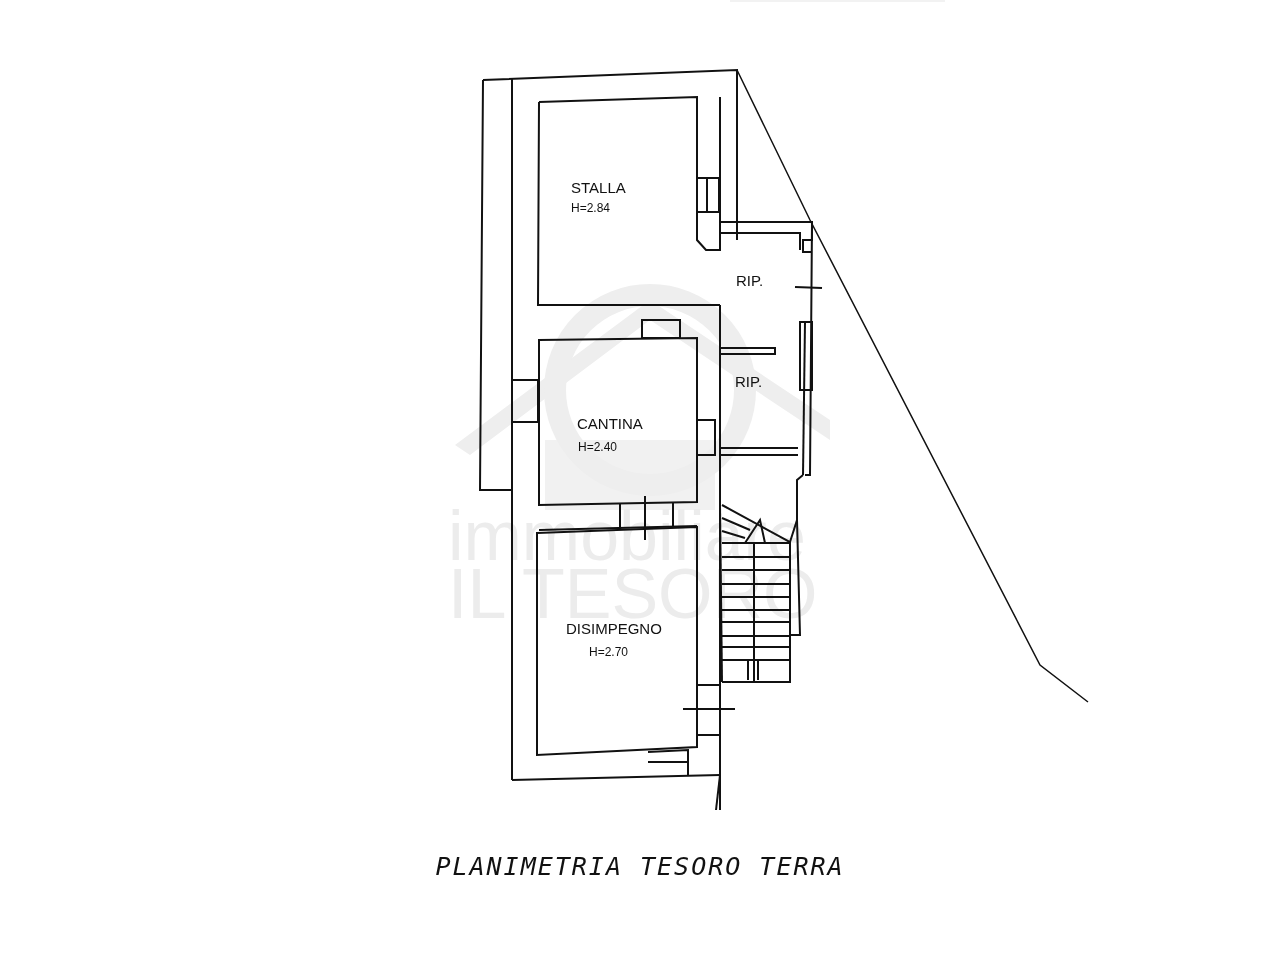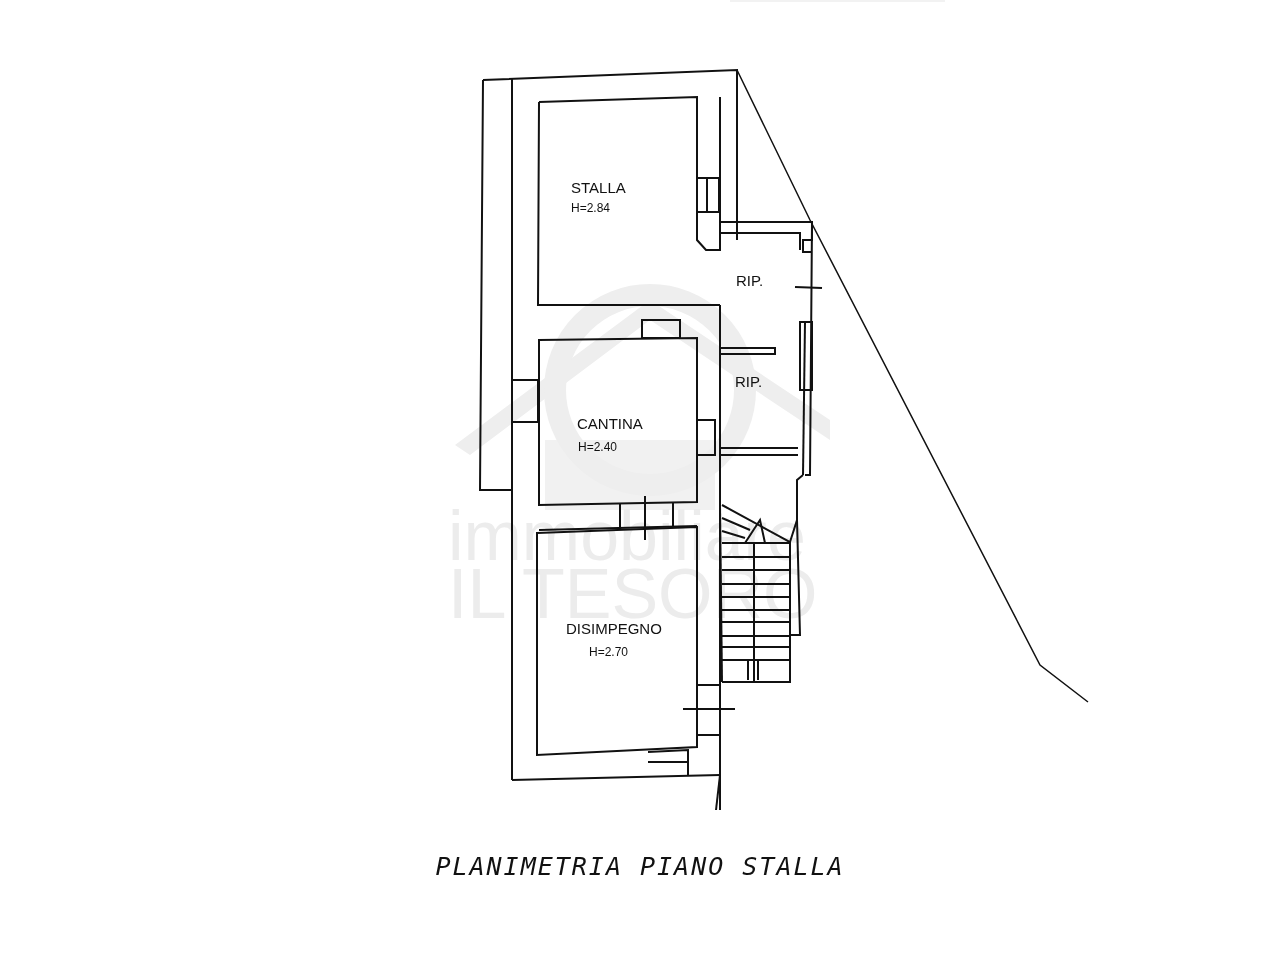--- a/index.html
+++ b/index.html
@@ -105,13 +105,13 @@
     <text class="room-height" x="571" y="212">H=2.84</text>
     <text class="room-label" x="577" y="429">CANTINA</text>
     <text class="room-height" x="578" y="451">H=2.40</text>
     <text class="room-label" x="566" y="634">DISIMPEGNO</text>
     <text class="room-height" x="589" y="656">H=2.70</text>
     <text class="room-label" x="736" y="286">RIP.</text>
     <text class="room-label" x="735" y="387">RIP.</text>
   </g>
 </svg>
 
-<div class="caption">PLANIMETRIA PIANO STALLA</div>
+<div class="caption">PLANIMETRIA TESORO TERRA</div>
 
 </body></html>

